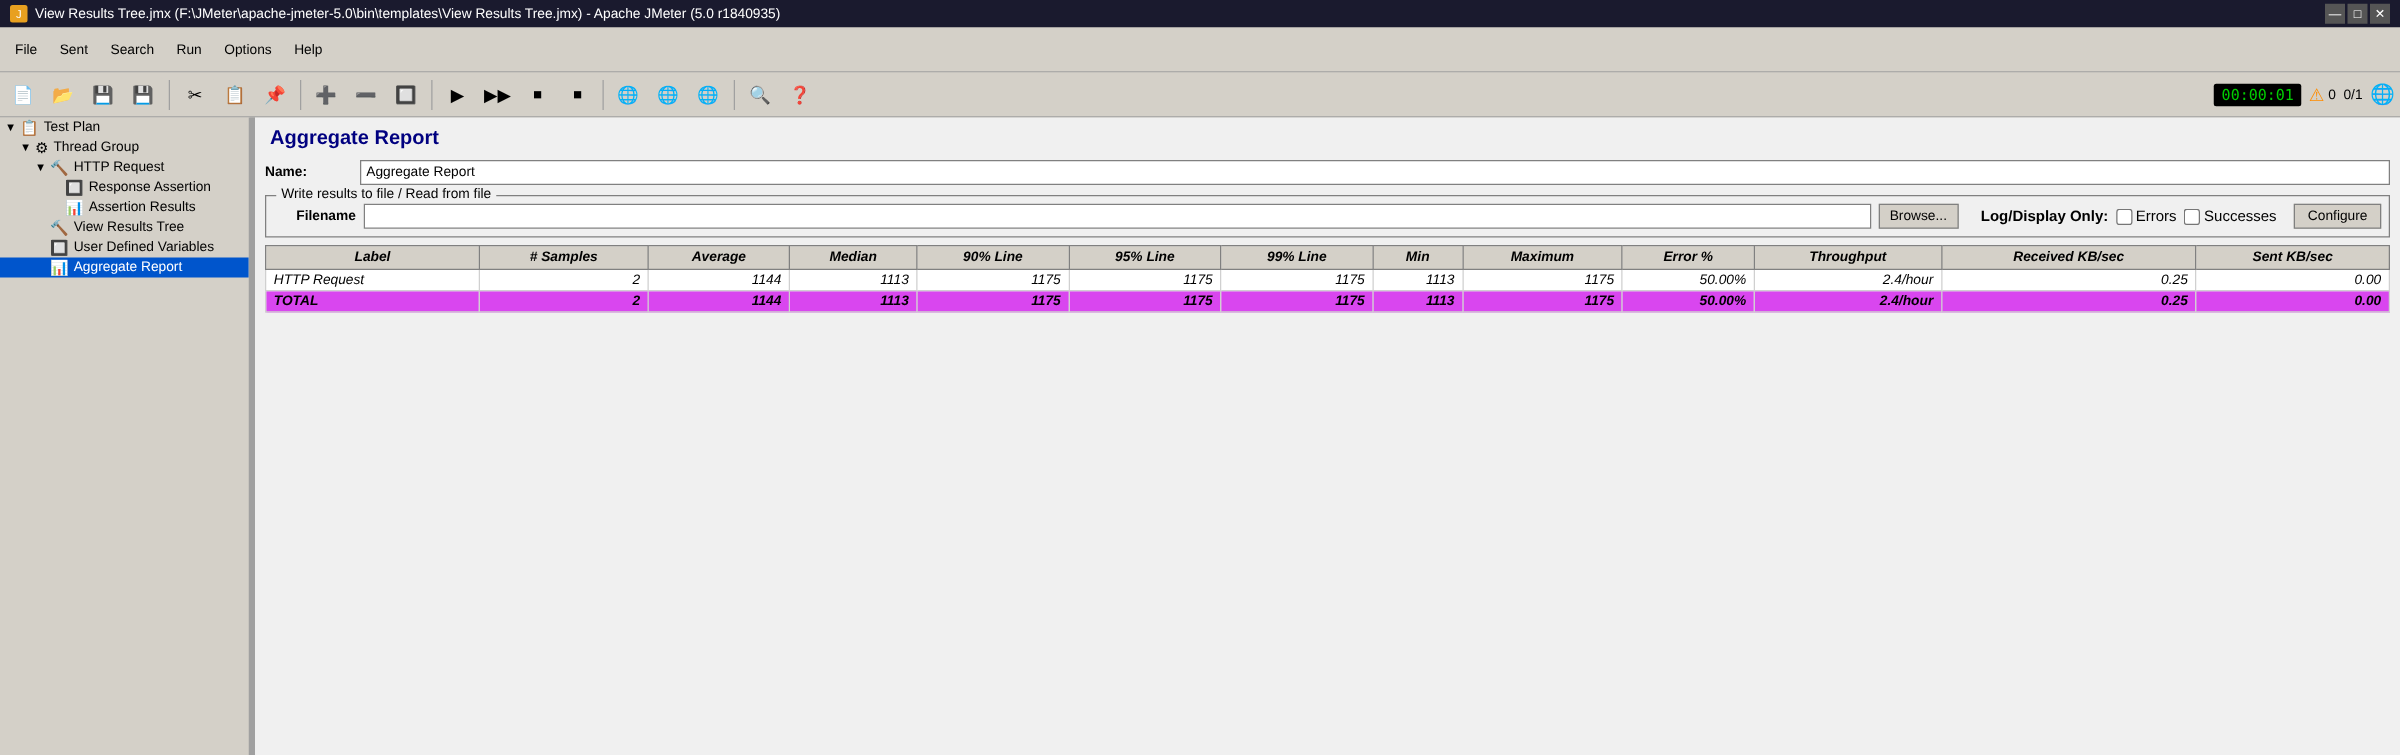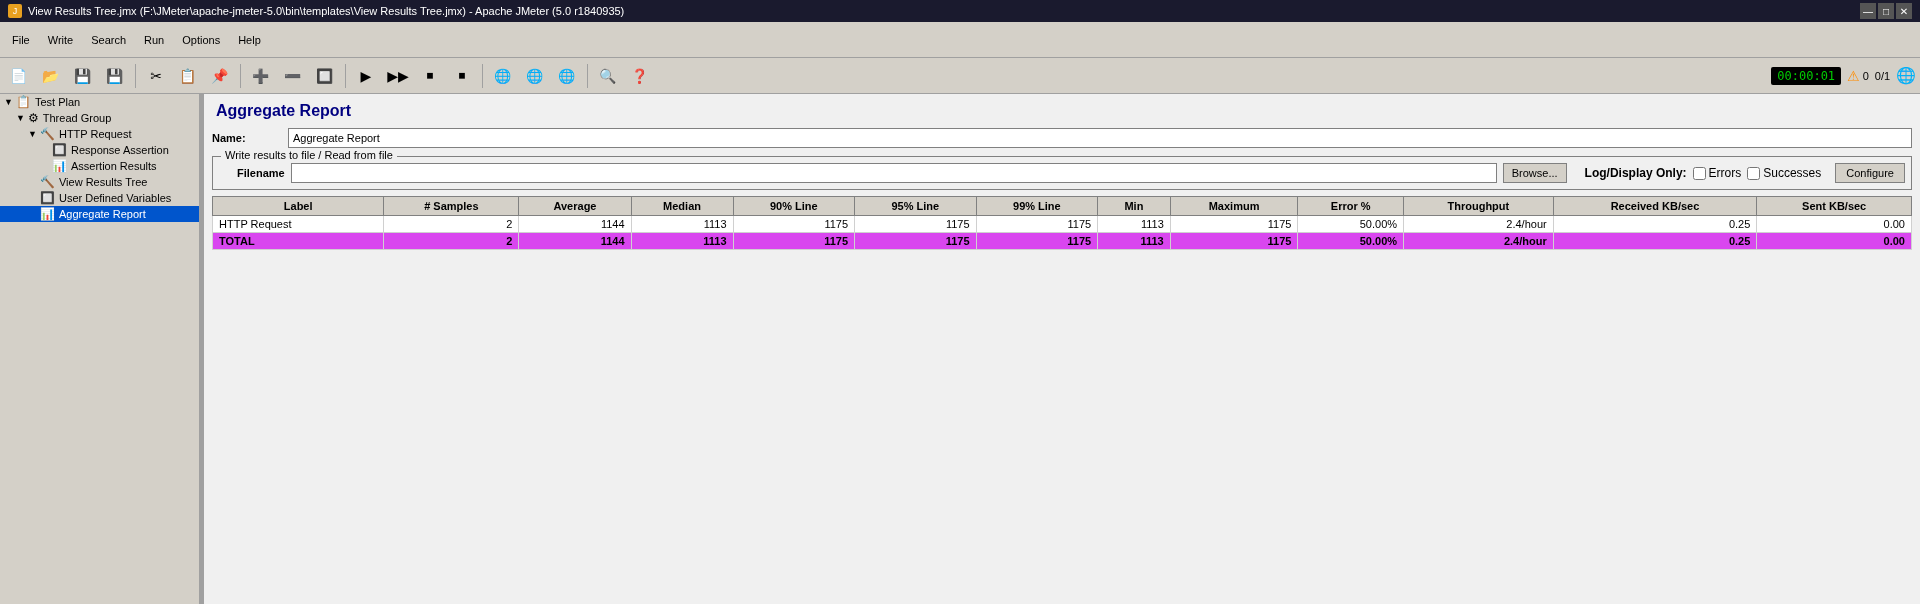--- a/index.html
+++ b/index.html
@@ -268,20 +268,21 @@
     }
 
     
     .data-table {
       width: 100%;
       border-collapse: collapse;
       font-size: 11px;
       background: #fff;
       border: 1px solid #808080;
       margin-top: 6px;
+      font-style: italic;
     }
     .data-table th {
       background: #d4d0c8;
       border: 1px solid #808080;
       padding: 3px 6px;
       text-align: center;
       font-weight: bold;
       font-size: 11px;
     }
     .data-table td {
@@ -317,21 +318,21 @@
   </div>
   <div class="title-bar-controls">
     <button class="title-bar-btn">—</button>
     <button class="title-bar-btn">□</button>
     <button class="title-bar-btn">✕</button>
   </div>
 </div>
 
 <div class="menu-bar">
   <span class="menu-item">File</span>
-  <span class="menu-item">Write</span>
+  <span class="menu-item">Sent</span>
   <span class="menu-item">Search</span>
   <span class="menu-item">Run</span>
   <span class="menu-item">Options</span>
   <span class="menu-item">Help</span>
 </div>
 
 <div class="toolbar">
   <button class="toolbar-btn" title="New">📄</button>
   <button class="toolbar-btn" title="Open">📂</button>
   <button class="toolbar-btn" title="Save">💾</button>

